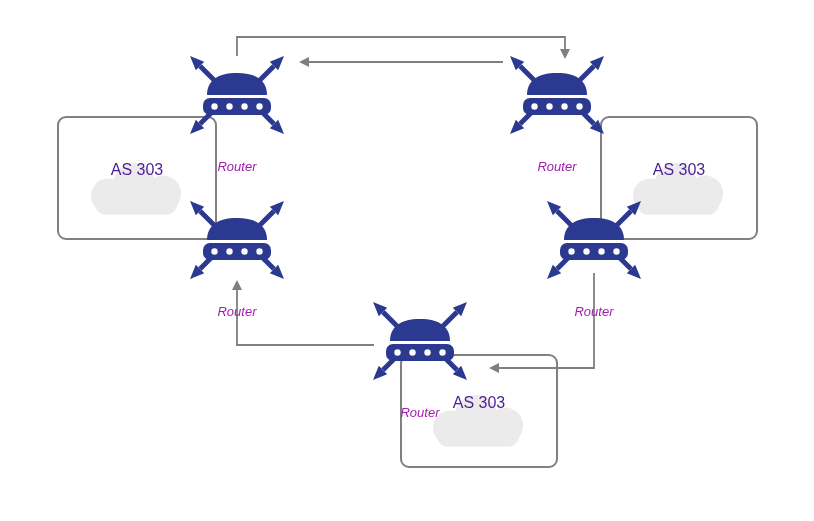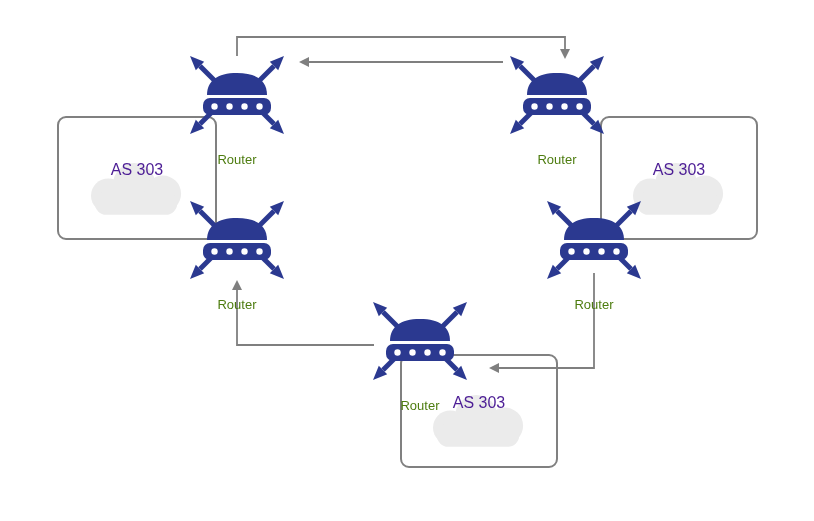--- a/index.html
+++ b/index.html
@@ -38,21 +38,21 @@
   }
   .as-left   { left: 57px;  top: 116px; width: 160px; height: 124px; }
   .as-right  { left: 600px; top: 116px; width: 158px; height: 124px; }
   .as-bottom { left: 400px; top: 354px; width: 158px; height: 114px; }
   .cloud-fill { fill: var(--cloud-fill, #ebebeb); }
 
   
   .router { position: absolute; width: 116px; z-index: 3; text-align: center; }
   .router .ricon { width: 116px; height: 92px; display: block; }
   .router .router-label {
-    display: block; font-size: 13px; color: #4d7c0f; margin-top: 11px;
+    display: block; font-size: 13px; color: #a21caf; margin-top: 18px; font-style: italic;
   }
   .r1 { left: 179px; top: 49px; }
   .r2 { left: 499px; top: 49px; }
   .r3 { left: 179px; top: 194px; }
   .r4 { left: 536px; top: 194px; }
   .r5 { left: 362px; top: 295px; }
 
   .r-navy   { fill: var(--router-body, #2b3990); }
   .r-stroke { stroke: var(--router-body, #2b3990); }
   .r-dot    { fill: #ffffff; }

